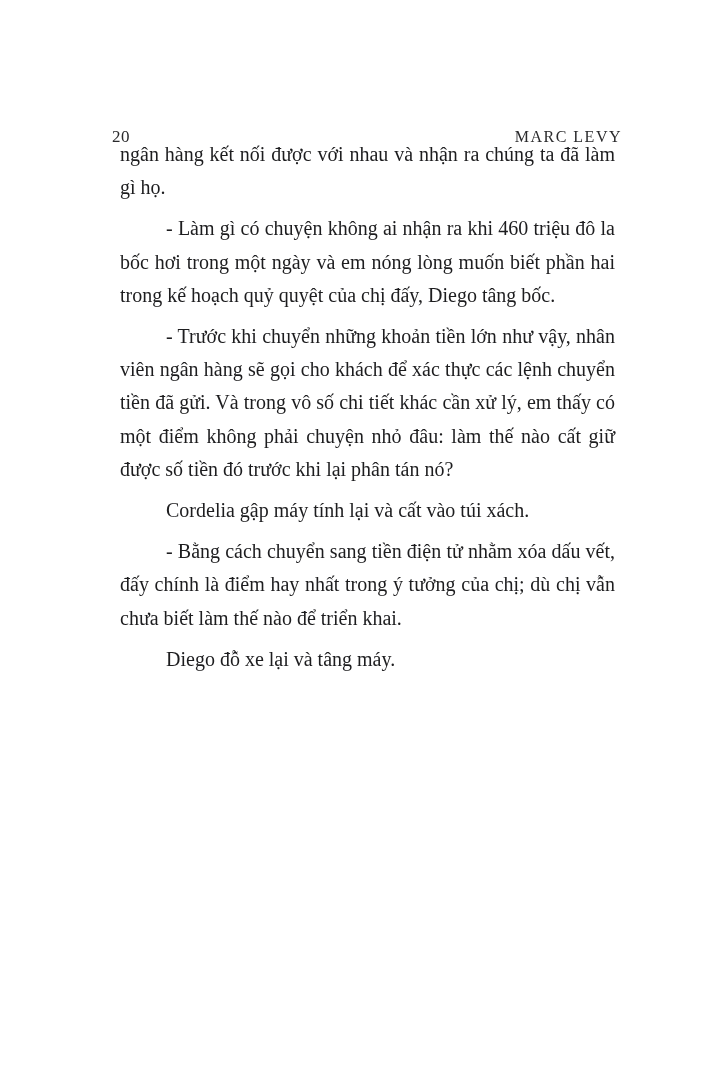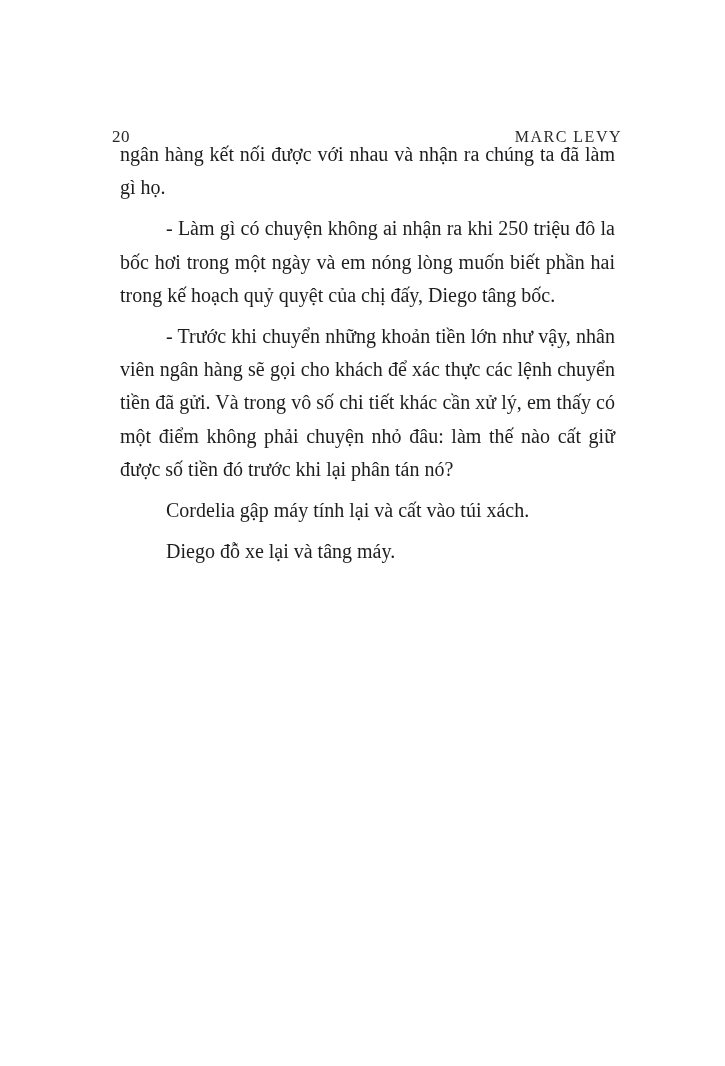--- a/index.html
+++ b/index.html
@@ -60,19 +60,20 @@
 
 <div class="page">
 
   <div class="running-head">
     <span class="page-number">20</span>
     <span class="author-name">MARC LEVY</span>
   </div>
 
   <div class="body-text">
     <p class="no-indent">ngân hàng kết nối được với nhau và nhận ra chúng ta đã làm gì họ.</p>
-    <p>- Làm gì có chuyện không ai nhận ra khi 250 triệu đô la bốc hơi trong một ngày và em nóng lòng muốn biết phần hai trong kế hoạch quỷ quyệt của chị đấy, Diego tâng bốc.</p>
+    <p>- Làm gì có chuyện không ai nhận ra khi 460 triệu đô la bốc hơi trong một ngày và em nóng lòng muốn biết phần hai trong kế hoạch quỷ quyệt của chị đấy, Diego tâng bốc.</p>
     <p>- Trước khi chuyển những khoản tiền lớn như vậy, nhân viên ngân hàng sẽ gọi cho khách để xác thực các lệnh chuyển tiền đã gửi. Và trong vô số chi tiết khác cần xử lý, em thấy có một điểm không phải chuyện nhỏ đâu: làm thế nào cất giữ được số tiền đó trước khi lại phân tán nó?</p>
     <p>Cordelia gập máy tính lại và cất vào túi xách.</p>
+    <p>- Bằng cách chuyển sang tiền điện tử nhằm xóa dấu vết, đấy chính là điểm hay nhất trong ý tưởng của chị; dù chị vẫn chưa biết làm thế nào để triển khai.</p>
     <p>Diego đỗ xe lại và tâng máy.</p>
   </div>
 
 </div>
 
 </body></html>

